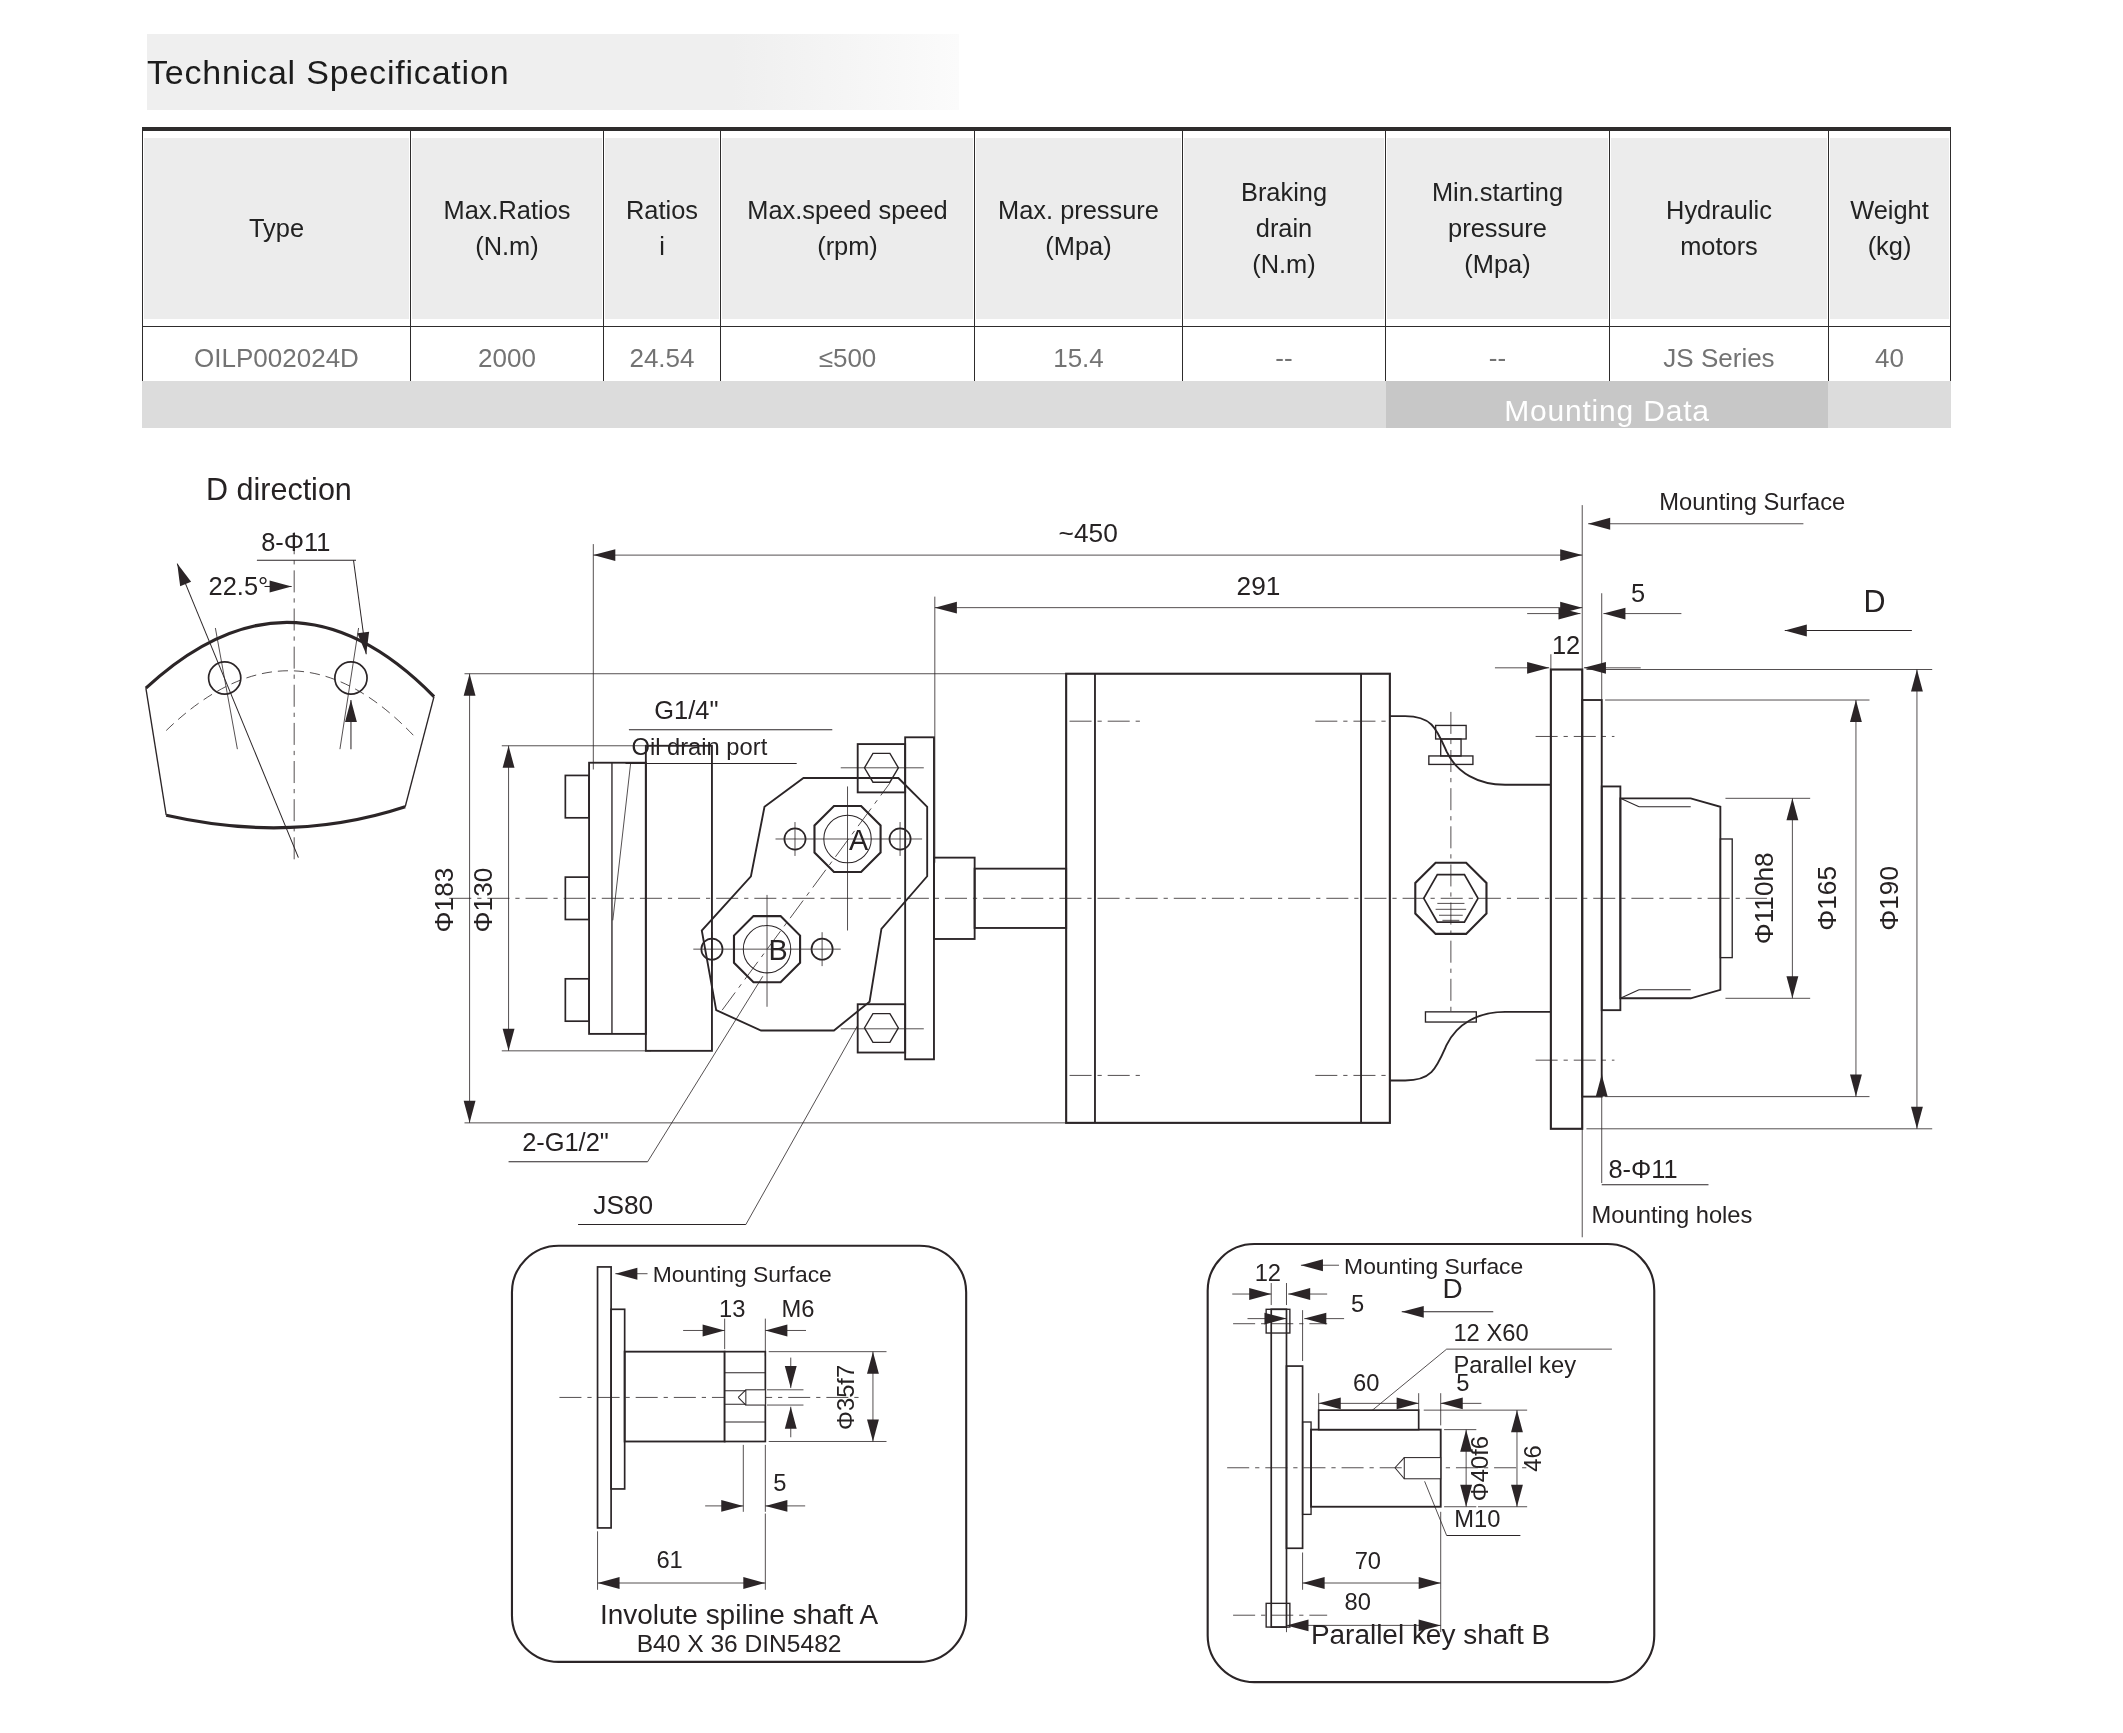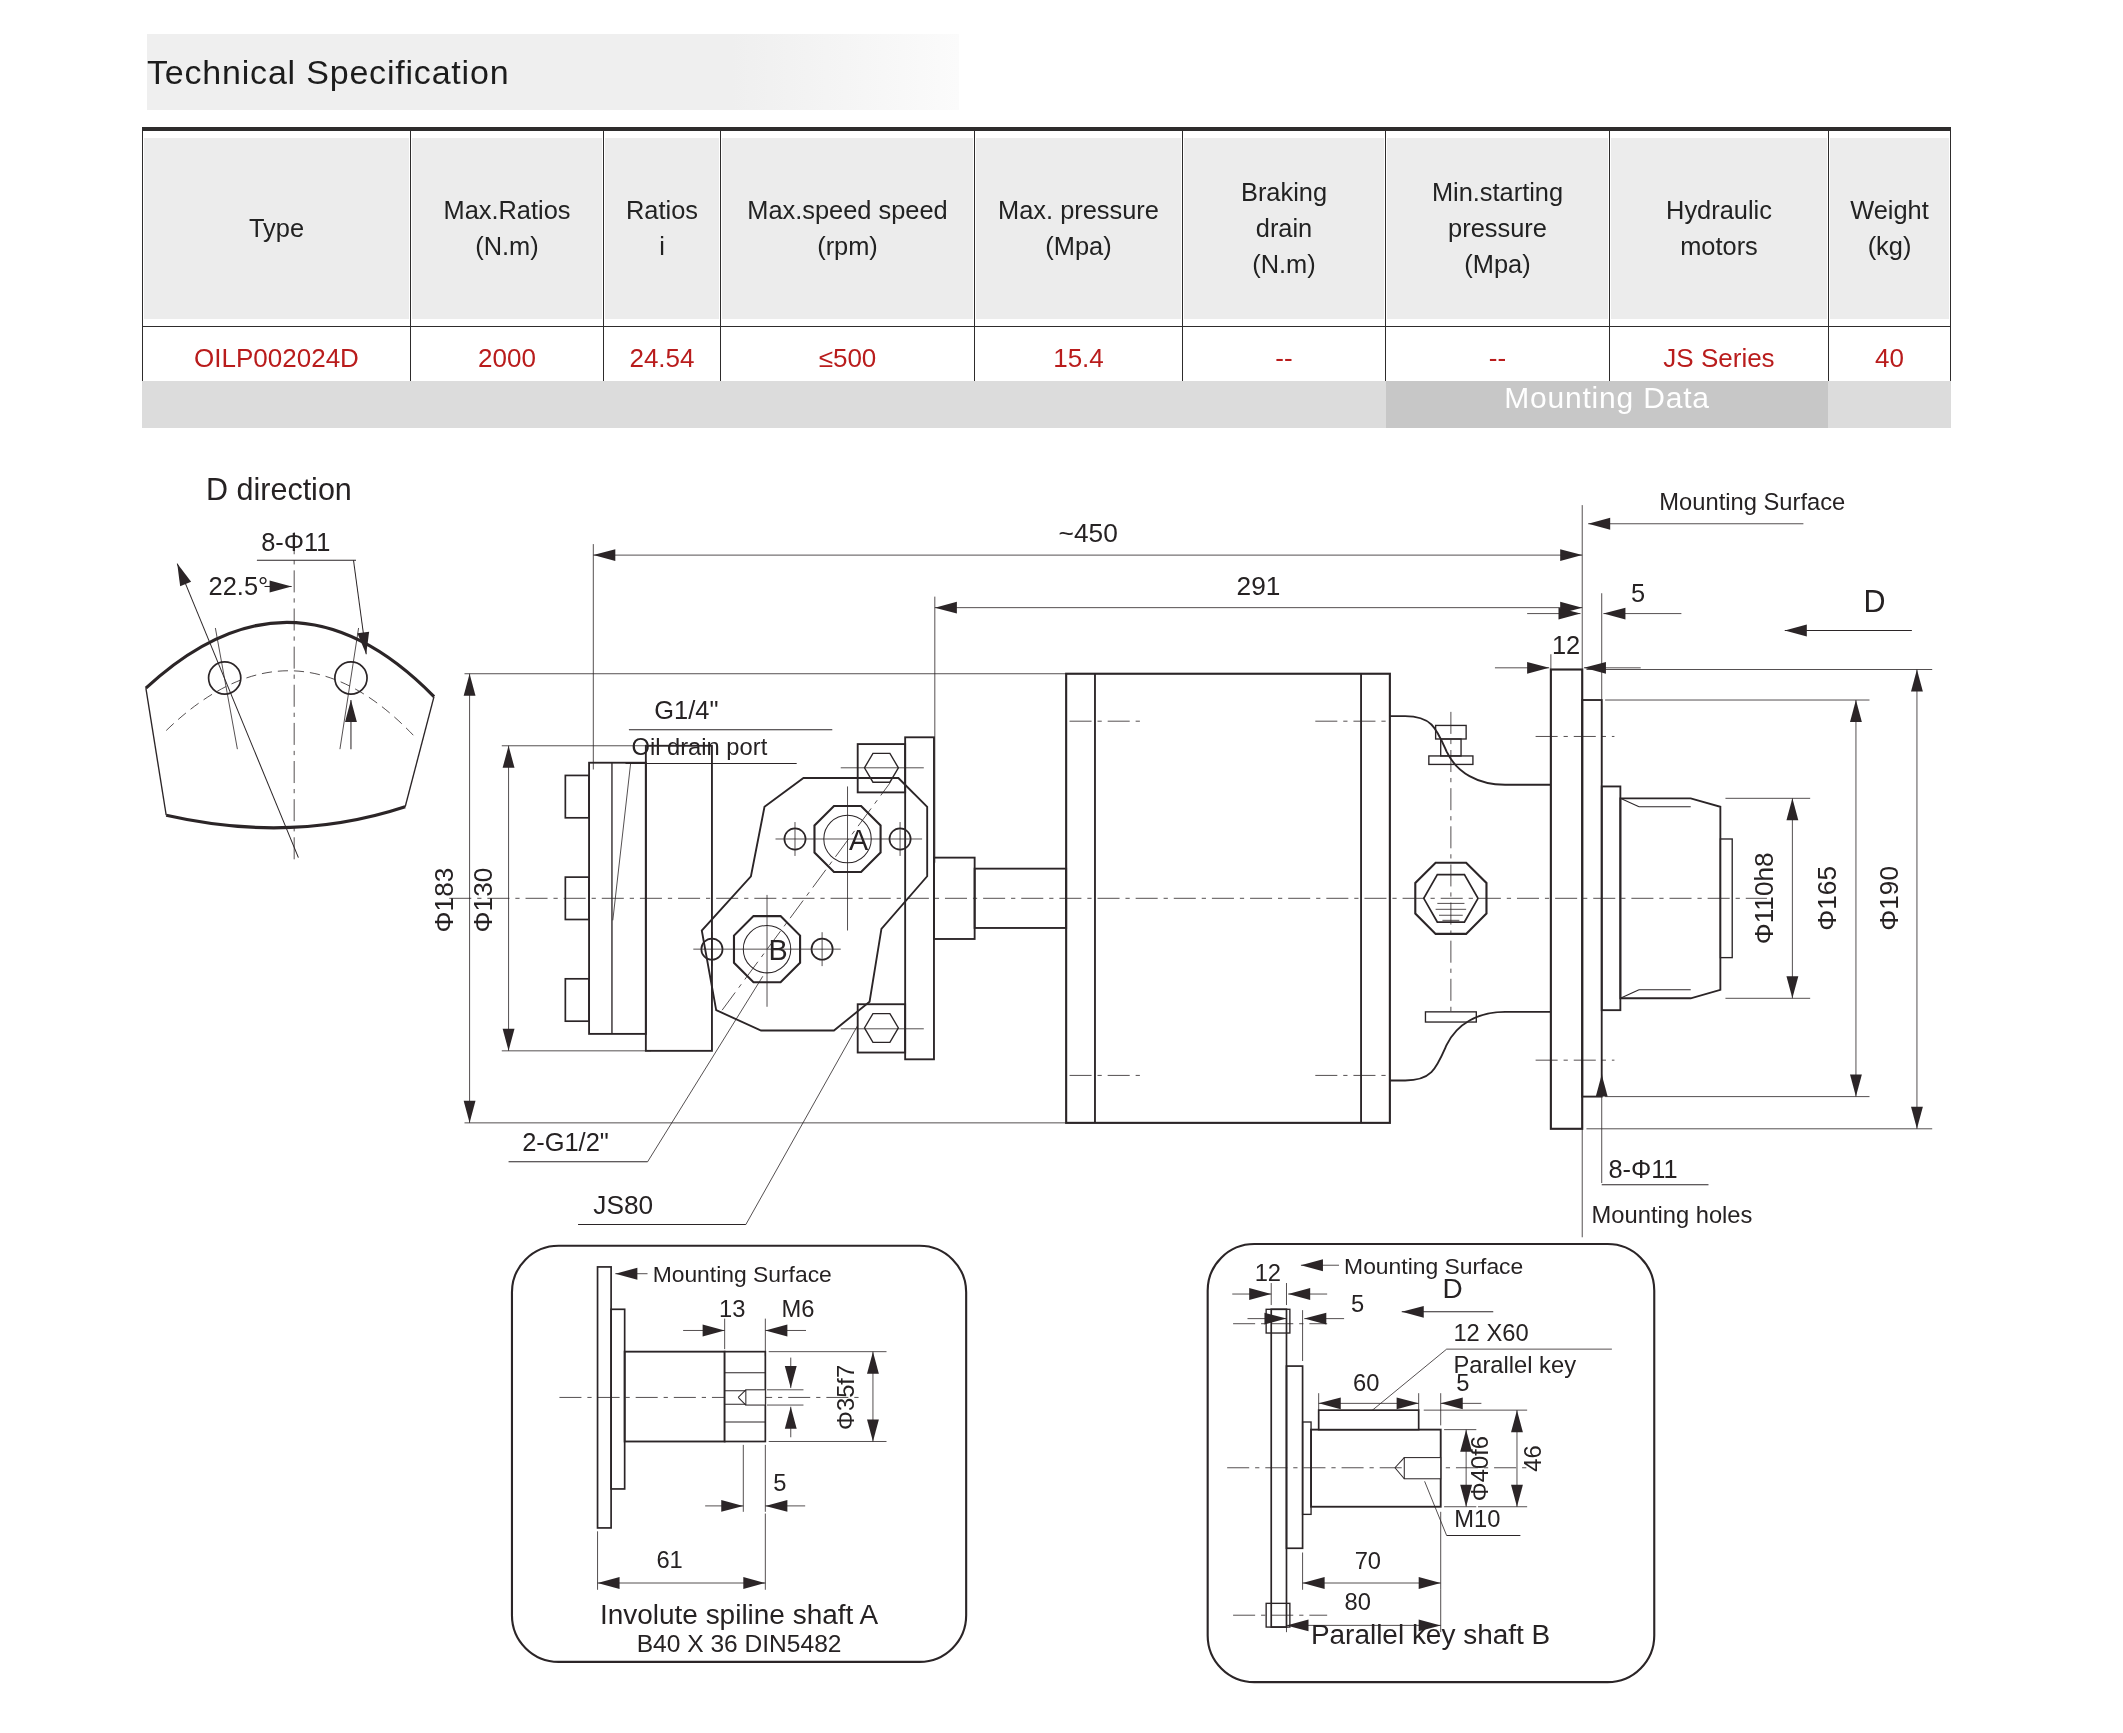--- a/index.html
+++ b/index.html
@@ -5,24 +5,24 @@
   html,body{margin:0;padding:0;background:#fff;}
   body{width:2123px;height:1733px;position:relative;font-family:"Liberation Sans",sans-serif;color:#1f1f1f;}
   .titlebar{position:absolute;left:147px;top:34px;width:812px;height:76px;
     background:linear-gradient(90deg,#efefef 0%,#efefef 72%,#fbfbfb 100%);
     display:flex;align-items:center;}
   .titlebar span{font-size:34px;color:#1c1c1c;letter-spacing:0.8px;}
   table.spec{position:absolute;left:142px;top:127px;width:1809px;border-collapse:collapse;table-layout:fixed;}
   table.spec th{border:1.7px solid #2e2c2c;border-top:4.2px solid #2e2c2c;height:181px;font-weight:normal;
     font-size:25.4px;line-height:1.42;white-space:pre-line;background:#ececec;background-clip:content-box;
     padding:6.8px 1.7px;vertical-align:middle;text-align:center;color:#222;}
-  table.spec td{border:1.7px solid #2e2c2c;height:61px;font-size:26px;text-align:center;vertical-align:middle;color:#b91c1c;}
+  table.spec td{border:1.7px solid #2e2c2c;height:61px;font-size:26px;text-align:center;vertical-align:middle;color:#737373;}
   .banner{position:absolute;left:142px;top:381px;width:1809px;height:47px;background:#dcdcdc;}
   .banner .dark{position:absolute;left:1244px;top:0;width:442px;height:47px;background:#c7c7c7;
-    display:flex;align-items:flex-start;justify-content:center;}
+    display:flex;align-items:flex-end;justify-content:center;}
   .banner .dark span{color:#fff;font-size:30px;letter-spacing:0.8px;}
   svg.draw{position:absolute;left:0;top:428px;}
   svg.draw text{fill:#262223;font-family:"Liberation Sans",sans-serif;}
   .t27{font-size:27px}.t28{font-size:28px}.t29{font-size:29px}.t30{font-size:30px}
   .t31{font-size:31px}.t33{font-size:33px}.t34{font-size:34px}.t36{font-size:36px}
   .mid{text-anchor:middle}
   .s{stroke:#2b2527;fill:none;stroke-linecap:butt}
   .w4{stroke-width:3.8}.w25{stroke-width:2.5}.w22{stroke-width:2.2}.w2{stroke-width:2}
   .w16{stroke-width:1.6}.w12{stroke-width:1.2}.w09{stroke-width:0.95}
   .cl{stroke-dasharray:26 7 5 7}

